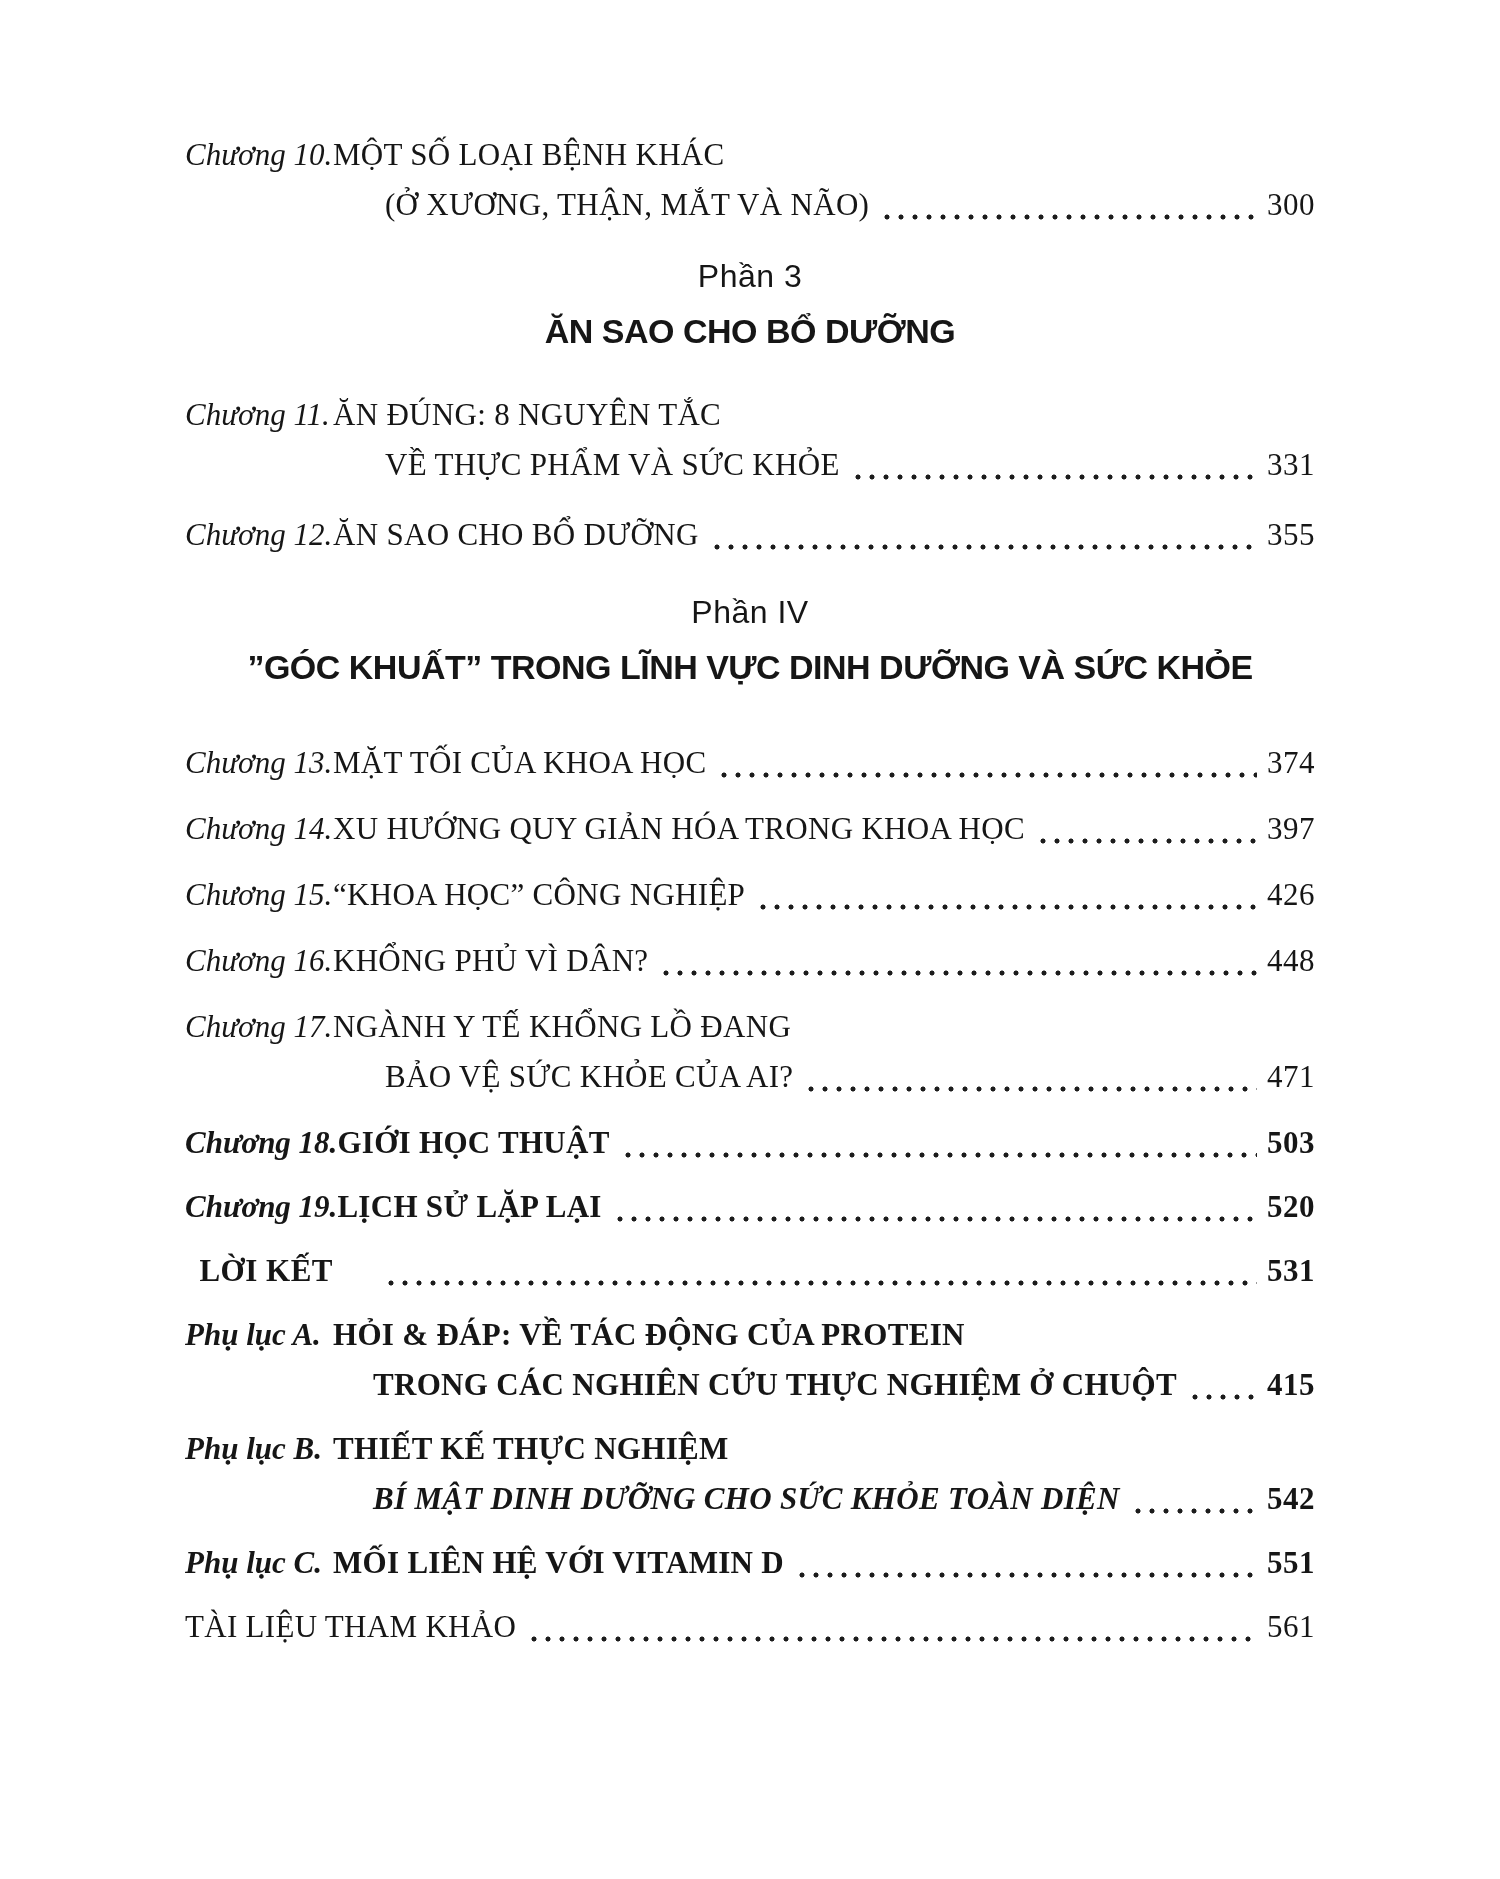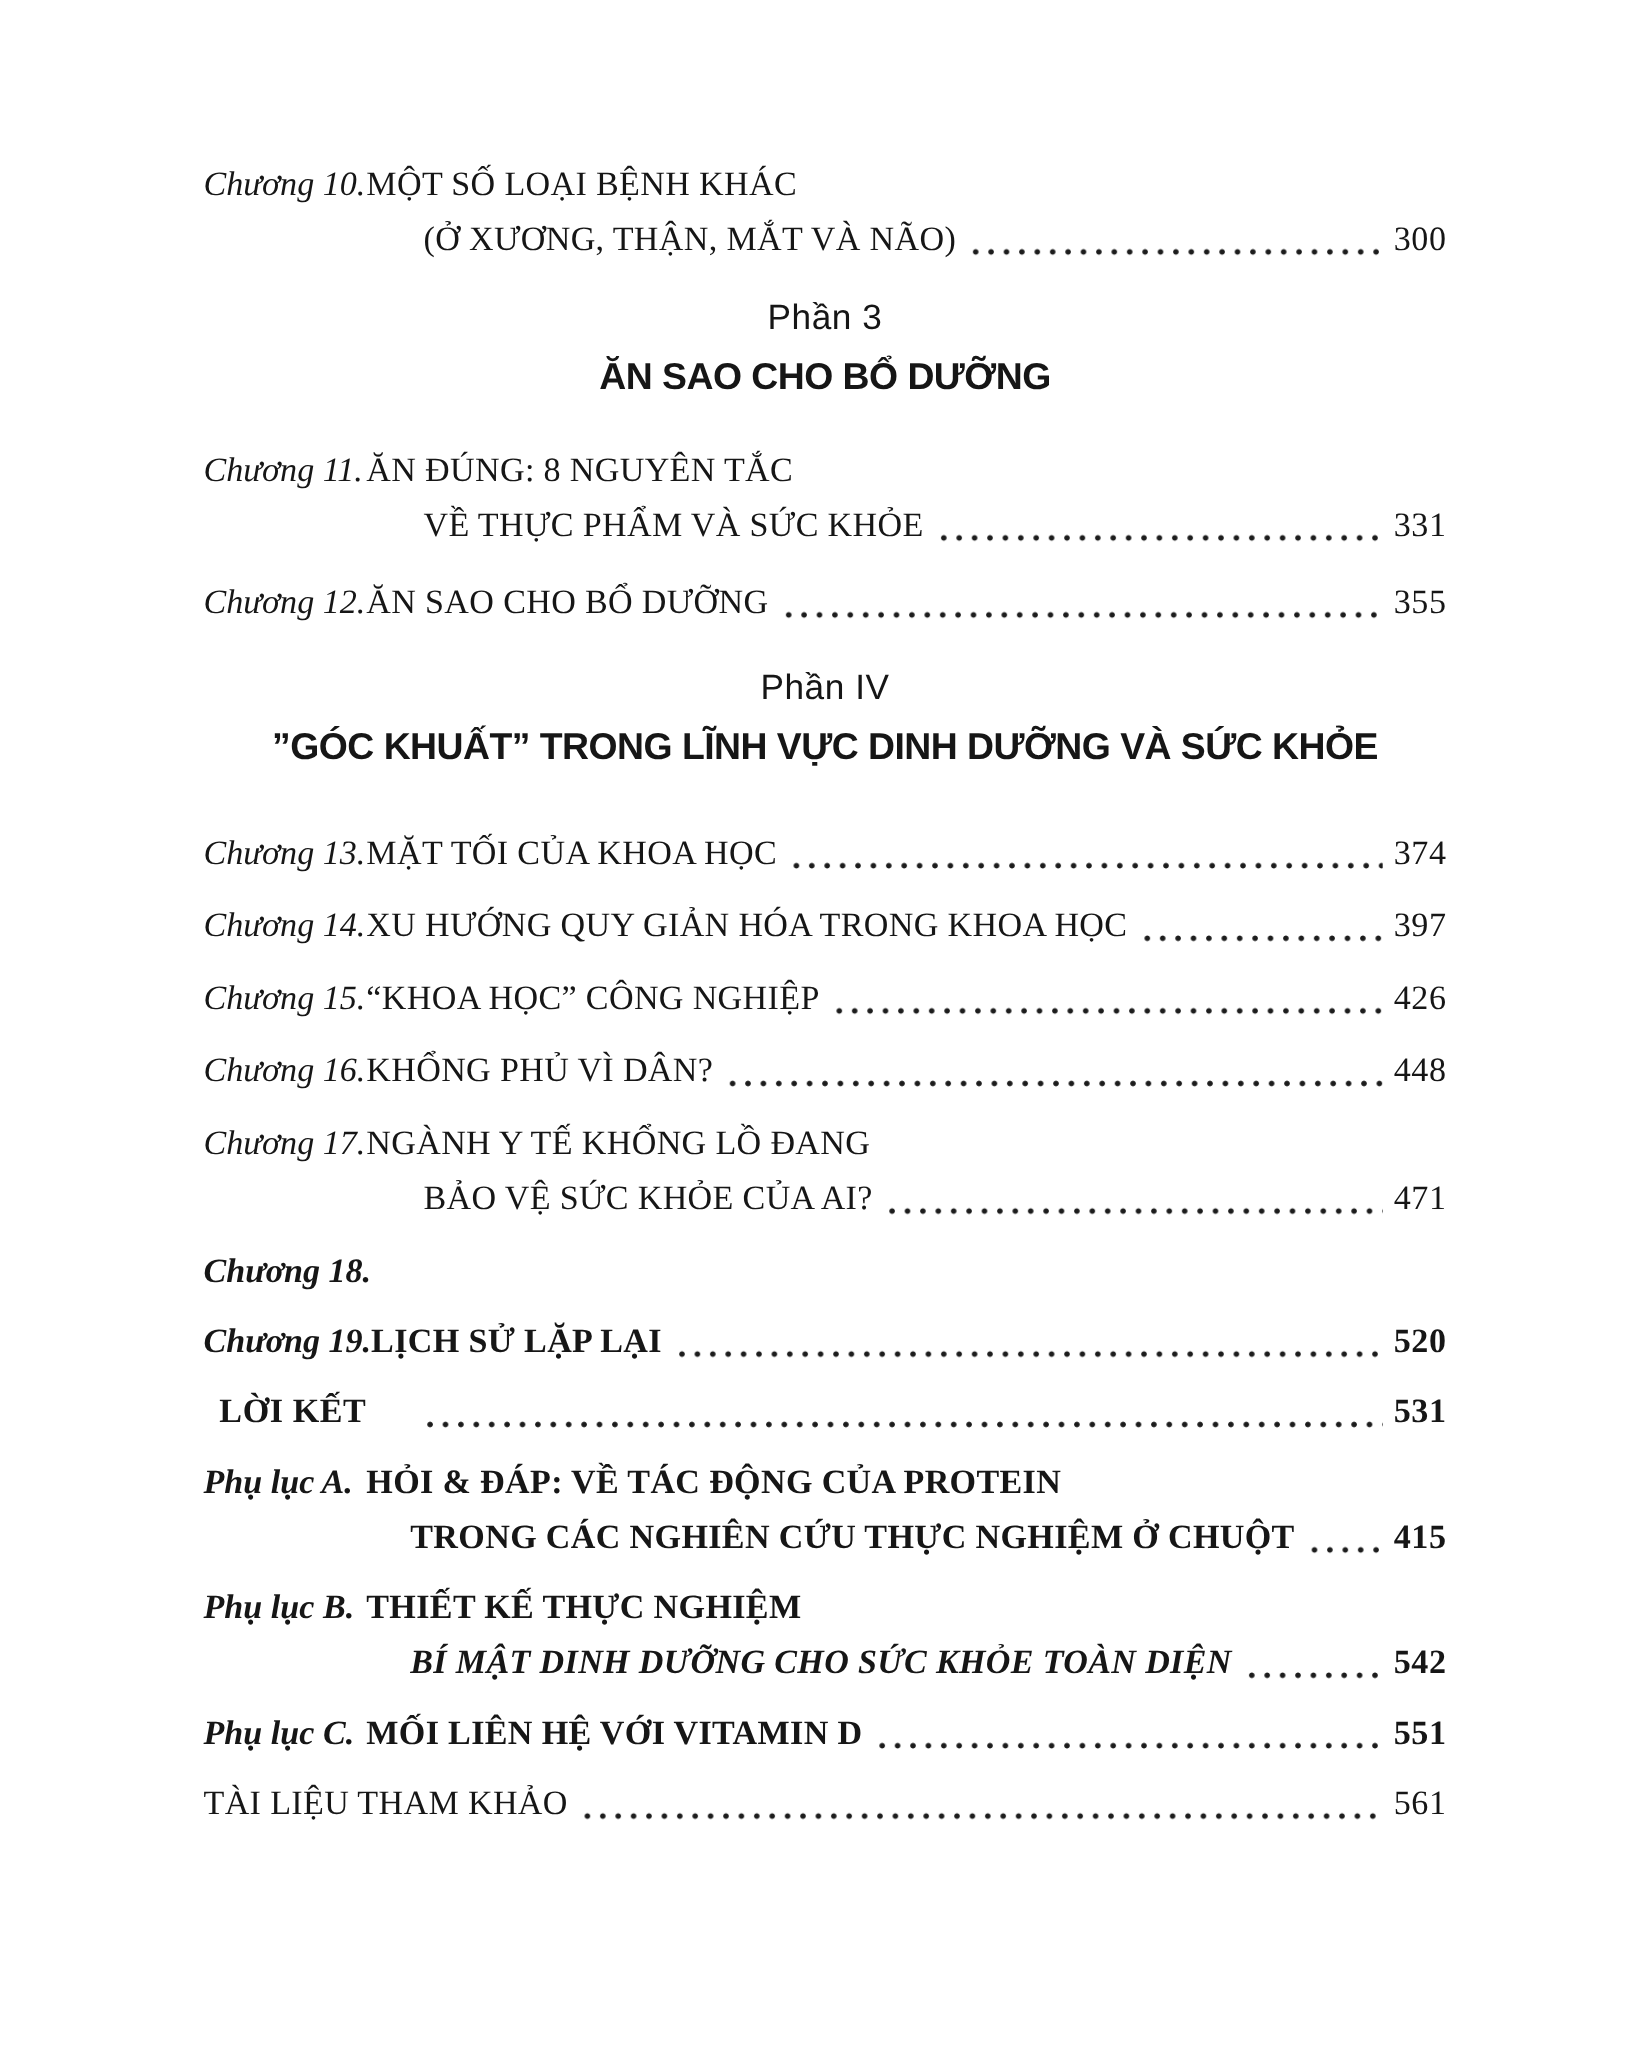--- a/index.html
+++ b/index.html
@@ -8,21 +8,21 @@
     width: 1500px;
     height: 1879px;
     background: #ffffff;
     color: #161616;
     font-family: "Liberation Serif", serif;
     overflow: hidden;
   }
   .toc {
     position: absolute;
     left: 185px;
-    top: 142px;
+    top: 130px;
     width: 1130px;
   }
   
   .row {
     display: flex;
     align-items: flex-start;
     margin-bottom: 16px;
     font-size: 31px;
   }
   .row.tight { margin-bottom: 14px; font-weight: bold; }
@@ -179,20 +179,27 @@
         <span class="l indent">
           <span class="t">BẢO VỆ SỨC KHỎE CỦA AI?</span>
           <span class="leader"></span>
           <span class="pg">471</span>
         </span>
       </span>
     </div>
 
     <div class="row tight">
       <span class="lbl">Chương 18.</span>
+      <span class="body">
+        <span class="l">
+          <span class="t">GIỚI HỌC THUẬT</span>
+          <span class="leader"></span>
+          <span class="pg">503</span>
+        </span>
+      </span>
     </div>
 
     <div class="row tight">
       <span class="lbl">Chương 19.</span>
       <span class="body">
         <span class="l">
           <span class="t">LỊCH SỬ LẶP LẠI</span>
           <span class="leader"></span>
           <span class="pg">520</span>
         </span>

